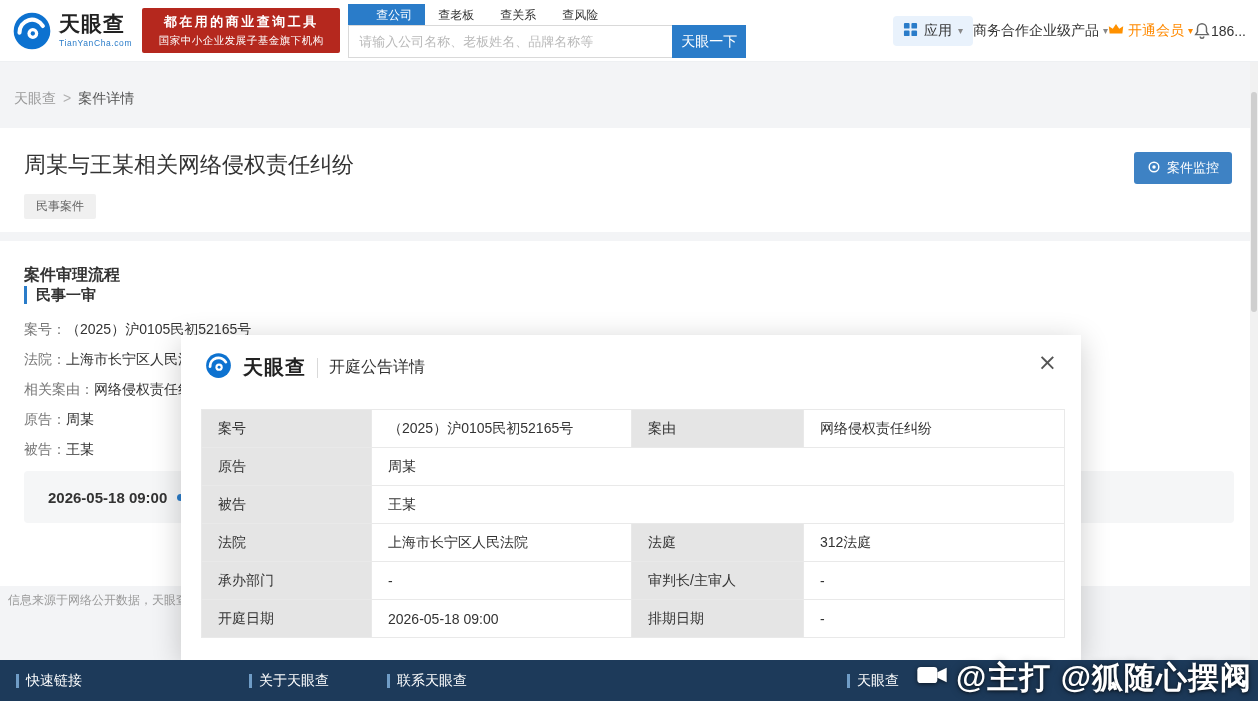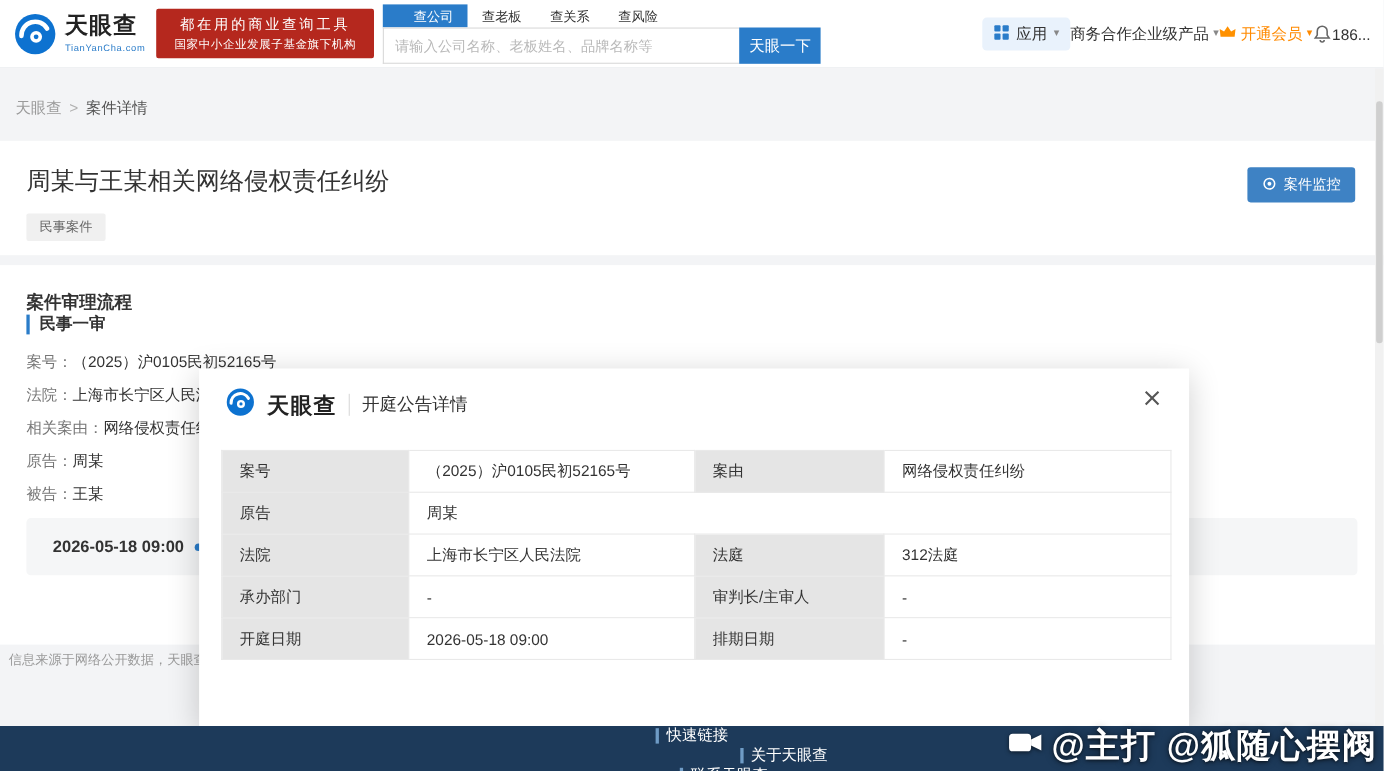--- a/index.html
+++ b/index.html
@@ -19,21 +19,21 @@
   }
   .logo { display:flex; align-items:center; gap:7px; flex:0 0 auto; }
   .logo svg { display:block; }
   .logo-text .brand { font-size:21px; font-weight:700; color:#222; line-height:1.05; letter-spacing:1px; }
   .logo-text .domain { font-size:8.5px; color:#2a7cc9; letter-spacing:0.6px; margin-top:2px; }
 
   .promo-badge {
     margin-left:10px; flex:0 0 auto; width:198px; background:#b5281e; color:#fff;
     text-align:center; padding:5px 6px; border-radius:2px;
   }
-  .promo-badge .l1 { font-size:13px; font-weight:400; letter-spacing:2.5px; white-space:nowrap; }
+  .promo-badge .l1 { font-size:13px; font-weight:700; letter-spacing:2.5px; white-space:nowrap; }
   .promo-badge .l2 { font-size:10.5px; margin-top:3px; letter-spacing:0.5px; white-space:nowrap; }
 
   .search-block { margin-left:8px; width:398px; align-self:flex-start; margin-top:4px; flex:0 0 auto; }
   .search-tabs { display:flex; height:21px; }
   .search-tabs .tab {
     font-size:12px; color:#333; padding:3px 13px 2px; cursor:pointer; white-space:nowrap;
   }
   .search-tabs .tab.active { background:#2a7cc9; color:#fff;padding-left:28px; }
   .search-row { display:flex; height:33px; }
   .search-row input {
@@ -93,21 +93,21 @@
     display:flex; align-items:center; padding:0 24px; gap:10px;
   }
   .timeline-date { font-size:15px; font-weight:700; color:#333; }
   .timeline-dot { width:7px; height:7px; border-radius:50%; background:#2a7cc9; }
 
   .disclaimer { position:absolute; top:592px; left:8px; font-size:12px; color:#999; z-index:2; }
 
   
   .footer {
     position:absolute; left:0; top:660px; width:1258px; height:41px; background:#1d3a5a;
-    display:flex; align-items:center; padding:0 16px; z-index:60;flex-direction:column;
+    display:flex; align-items:center; padding:0 16px; z-index:60;
   }
   .f-link { display:flex; align-items:center; gap:7px; color:#fff; font-size:14px; cursor:pointer; }
   .f-bar { width:3px; height:14px; background:#6f9cc6; display:inline-block; }
   .f-link-2 { margin-left:167px; }
   .f-link-3 { margin-left:58px; }
   .f-link-brand { margin-left:380px; }
 
   .watermark {
     position:absolute; right:6px; top:657px; z-index:80; display:flex; align-items:center; gap:8px;
     color:#fff; font-size:31px; font-weight:700; letter-spacing:1px;
@@ -293,20 +293,24 @@
             <td class="lbl">案号</td>
             <td class="val">（2025）沪0105民初52165号</td>
             <td class="lbl">案由</td>
             <td class="val">网络侵权责任纠纷</td>
           </tr>
           <tr>
             <td class="lbl">原告</td>
             <td class="val" colspan="3">周某</td>
           </tr>
           <tr>
+            <td class="lbl">被告</td>
+            <td class="val" colspan="3">王某</td>
+          </tr>
+          <tr>
             <td class="lbl">法院</td>
             <td class="val">上海市长宁区人民法院</td>
             <td class="lbl">法庭</td>
             <td class="val">312法庭</td>
           </tr>
           <tr>
             <td class="lbl">承办部门</td>
             <td class="val">-</td>
             <td class="lbl">审判长/主审人</td>
             <td class="val">-</td>

